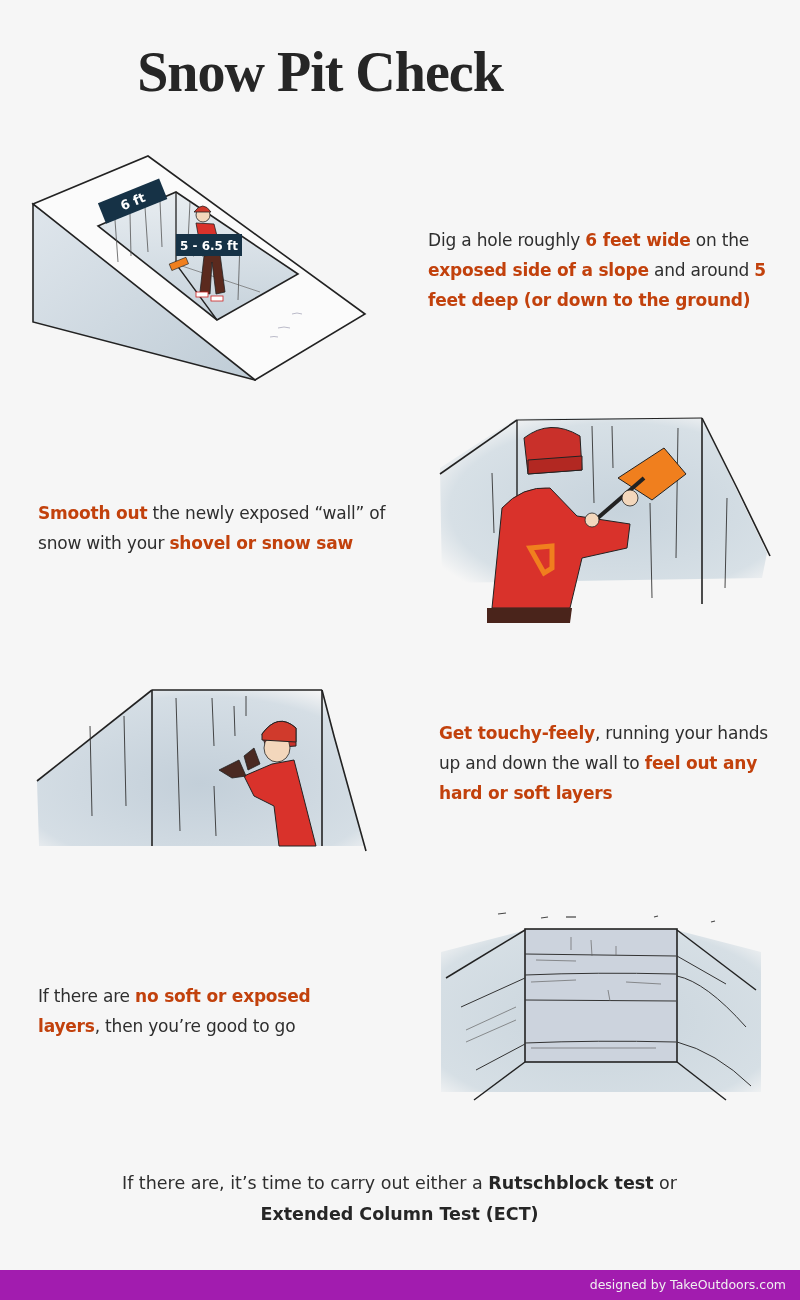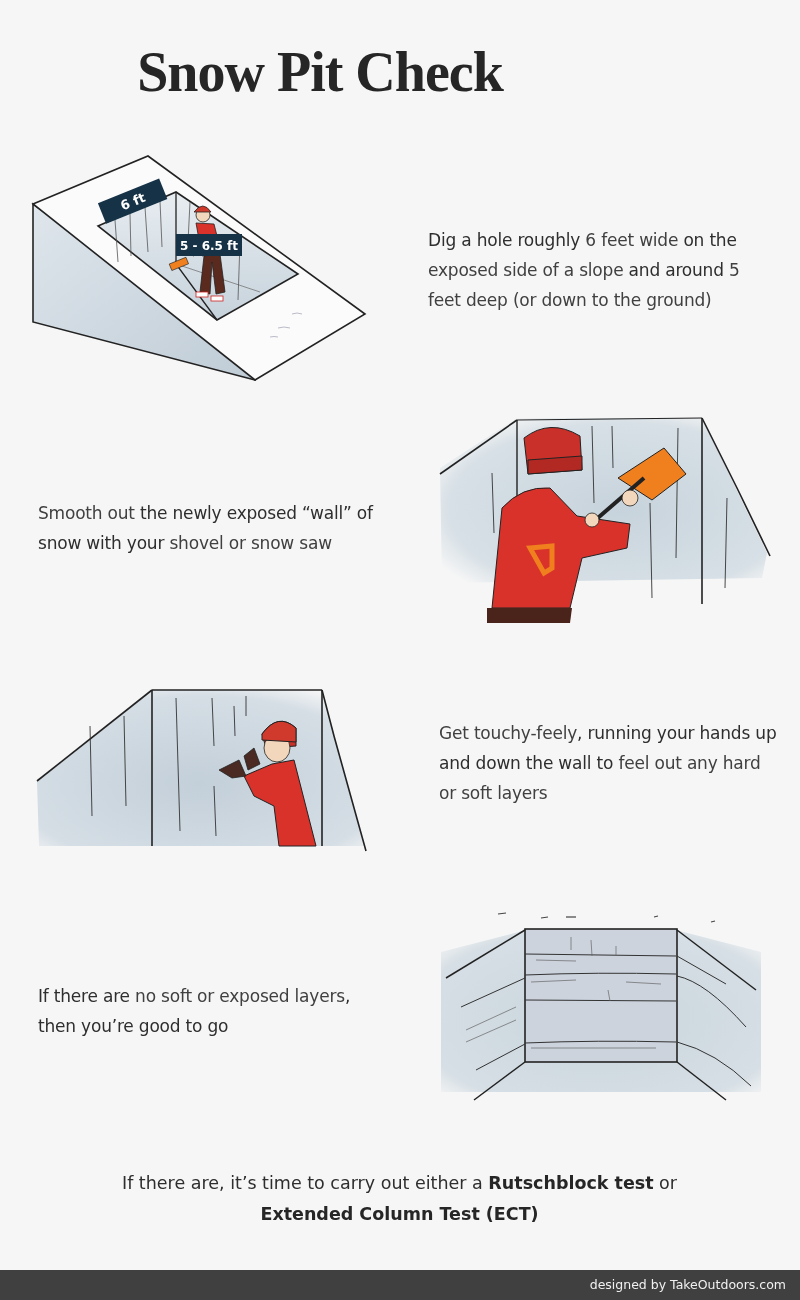--- a/index.html
+++ b/index.html
@@ -8,29 +8,29 @@
     font-family: "DejaVu Sans", sans-serif; color: #2a2a2a;
   }
   .title {
     position: absolute; top: 40px; left: 0; width: 640px; text-align: center;
     font-family: Liberation Serif, serif; font-weight: bold; font-size: 56px; color: #262626;
     letter-spacing: -1px;
   }
   .step-text {
     position: absolute; font-size: 17px; line-height: 30px; color: #2e2e2e; letter-spacing: -0.2px;
   }
-  .step-text b { font-weight: normal; color: #404040; }
+  .step-text b { font-weight: bold; color: #c2410c; }
   .illus { position: absolute; }
   .closing {
     position: absolute; top: 1168px; left: 0; width: 799px; text-align: center;
     font-size: 17.5px; line-height: 31px; color: #2e2e2e;
   }
   .closing b { font-weight: bold; color: #262626; }
   .footer {
-    position: absolute; left: 0; top: 1270px; width: 800px; height: 30px; background: #404040;
+    position: absolute; left: 0; top: 1270px; width: 800px; height: 30px; background: #a21caf;
   }
   .footer-credit {
     position: absolute; right: 14px; top: 7px; color: #f0f0f0; font-size: 12.5px;
   }
 </style>
 </head>
 <body>
 
 <div class="title">Snow Pit Check</div>
 

